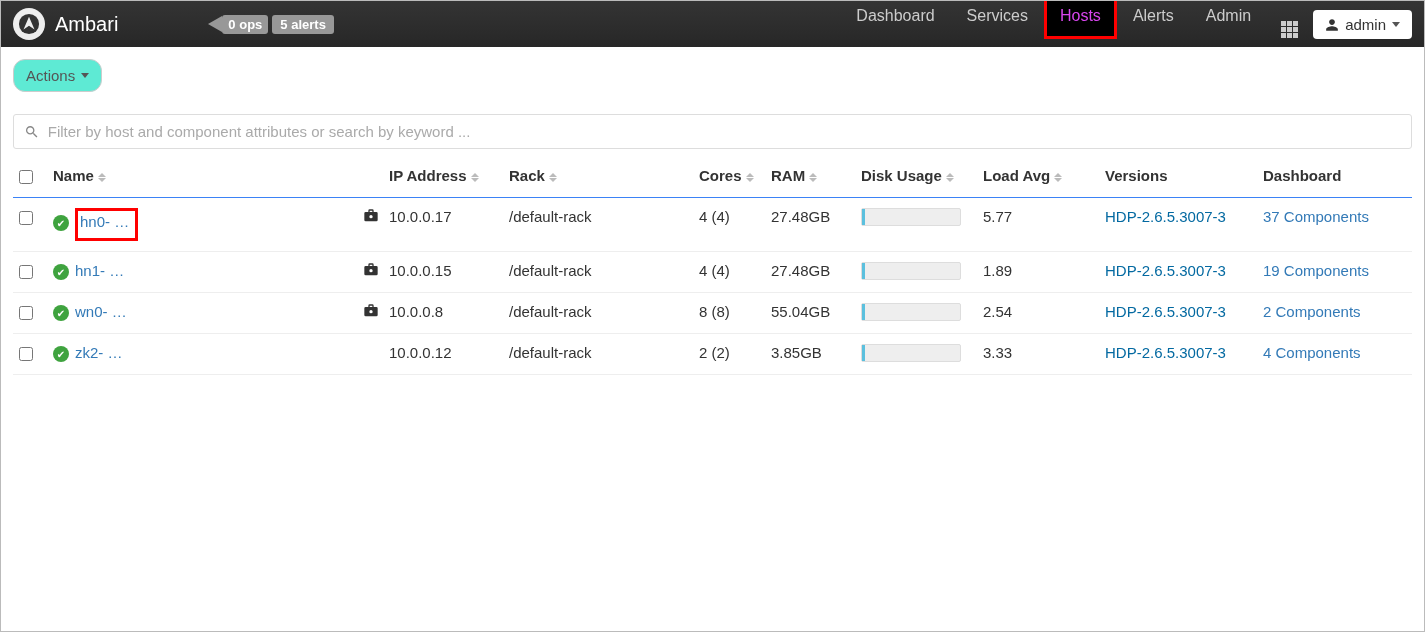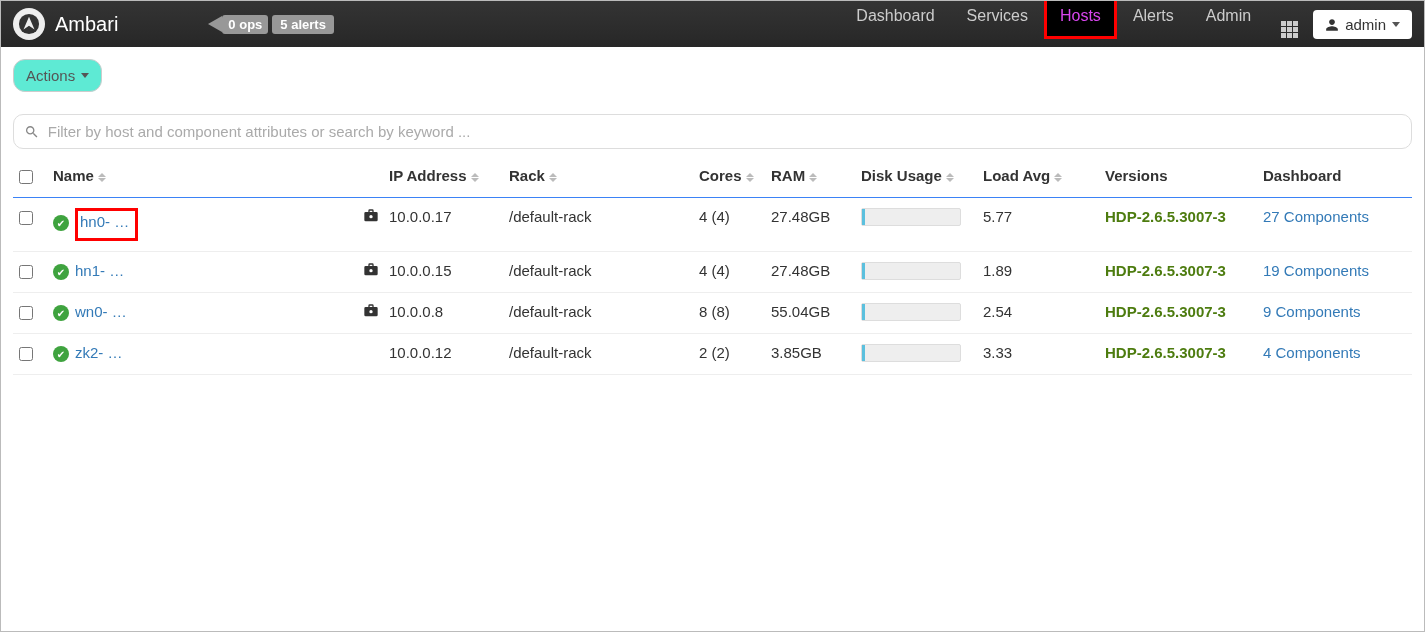--- a/index.html
+++ b/index.html
@@ -22,21 +22,21 @@
   .nav-apps { width:18px; height:18px; display:grid; grid-template-columns:repeat(3,5px); grid-template-rows:repeat(3,5px); gap:1px; margin:0 14px; cursor:pointer; }
   .nav-apps span { background:#ccc; width:5px; height:5px; }
   .admin-btn { background:#fff; color:#333; border-radius:4px; padding:6px 12px; display:flex; align-items:center; cursor:pointer; font-size:15px; }
   .admin-btn .caret { margin-left:6px; width:0;height:0;border-left:4px solid transparent;border-right:4px solid transparent;border-top:5px solid #555; }
 
   
   .page { padding: 12px; }
   .actions-btn { background:#5eead4; border:1px solid #ccc; border-radius:12px; padding:7px 12px; font-size:15px; color:#555; display:inline-flex; align-items:center; cursor:pointer; }
   .actions-btn .caret { margin-left:6px; width:0;height:0;border-left:4px solid transparent;border-right:4px solid transparent;border-top:5px solid #555; }
 
-  .filter-bar { margin-top:22px; border:1px solid #ddd; border-radius:10px; padding:8px 10px; display:flex; align-items:center; color:#999; }
+  .filter-bar { margin-top:22px; border:1px solid #ddd; border-radius:3px; padding:8px 10px; display:flex; align-items:center; color:#999; }
   .filter-bar svg { margin-right:8px; }
   .filter-input { border:none; outline:none; font-size:15px; width:100%; }
   .filter-input::placeholder { color:#aaa; }
 
   table { width:100%; border-collapse:collapse; margin-top:8px; table-layout:fixed; }
   th, td { text-align:left; padding:10px 6px; vertical-align:top; }
   th { border-bottom:1px solid #3b82f6; color:#333; font-weight:bold; font-size:15px; white-space:nowrap; }
   tbody tr { border-bottom:1px solid #eee; }
   .col-chk { width:34px; }
   .col-name { width:310px; }
@@ -54,21 +54,21 @@
   .sort-ic { display:inline-block; margin-left:4px; vertical-align:middle; }
   .sort-ic .up,.sort-ic .down{width:0;height:0;border-left:4px solid transparent;border-right:4px solid transparent;}
   .sort-ic .up{border-bottom:4px solid #bbb; margin-bottom:1px;}
   .sort-ic .down{border-top:4px solid #bbb;}
   .health-ok { width:16px;height:16px;border-radius:50%;background:#3fa33f;display:inline-flex;align-items:center;justify-content:center;margin-right:6px;font-size:10px;color:#fff;vertical-align:middle;}
   .host-link { color:#337ab7; cursor:pointer; font-size:15px;}
   .host-link.boxed { border:3px solid red; padding:2px 6px 8px 2px; display:inline-block; }
   .disk-bar { width:100px; height:18px; background:#eee; border:1px solid #ddd; border-radius:2px; position:relative; }
   .disk-bar .fill { position:absolute; left:0; top:0; bottom:0; width:3px; background:#5bc0de; }
   .maint-ic svg { fill:#333; }
-  .version-cell { color:#4d7c0f; font-size:15px;font-weight:bold; }
+  .version-cell { color:#0369a1; font-size:15px; }
   .comp-link { color:#337ab7; cursor:pointer; font-size:15px;}
   td { font-size:15px; color:#333; }
 </style>
 </head>
 <body>
 
 <div class="frame">
 
   <div class="navbar">
     <div class="brand">
@@ -167,21 +167,21 @@
             <td>/default-rack</td>
             <td>4 (4)</td>
             <td>27.48GB</td>
             <td>
               <div class="disk-bar">
                 <div class="fill"></div>
               </div>
             </td>
             <td>5.77</td>
             <td class="version-cell">HDP-2.6.5.3007-3</td>
-            <td><a class="comp-link">27 Components</a></td>
+            <td><a class="comp-link">37 Components</a></td>
           </tr>
           <tr>
             <td><input type="checkbox" style=""></td>
             <td><span class="health-ok">✔</span><a class="host-link">hn1- …</a></td>
             <td class="maint-ic"><svg width="16" height="16" viewBox="0 0 24 24">
                 <path d="M20 6h-4V4a2 2 0 00-2-2h-4a2 2 0 00-2 2v2H4a2 2 0 00-2 2v10a2 2 0 002 2h16a2 2 0 002-2V8a2 2 0 00-2-2zM10 4h4v2h-4V4zm2 11.5a2.5 2.5 0 110-5 2.5 2.5 0 010 5z"></path>
               </svg></td>
             <td>10.0.0.15</td>
             <td>/default-rack</td>
             <td>4 (4)</td>
@@ -205,21 +205,21 @@
             <td>/default-rack</td>
             <td>8 (8)</td>
             <td>55.04GB</td>
             <td>
               <div class="disk-bar">
                 <div class="fill"></div>
               </div>
             </td>
             <td>2.54</td>
             <td class="version-cell">HDP-2.6.5.3007-3</td>
-            <td><a class="comp-link">9 Components</a></td>
+            <td><a class="comp-link">2 Components</a></td>
           </tr>
           <tr>
             <td><input type="checkbox" style=""></td>
             <td><span class="health-ok">✔</span><a class="host-link">zk2- …</a></td>
             <td class="maint-ic"></td>
             <td>10.0.0.12</td>
             <td>/default-rack</td>
             <td>2 (2)</td>
             <td>3.85GB</td>
             <td>

